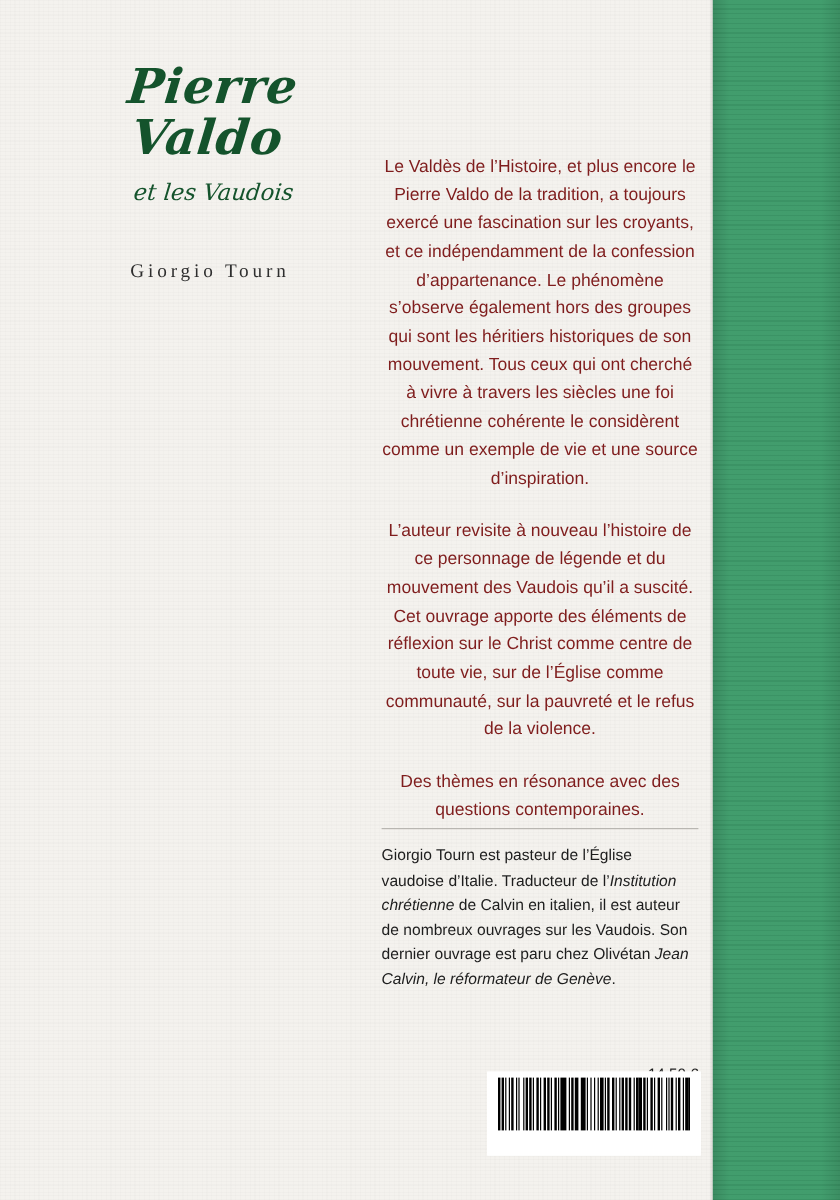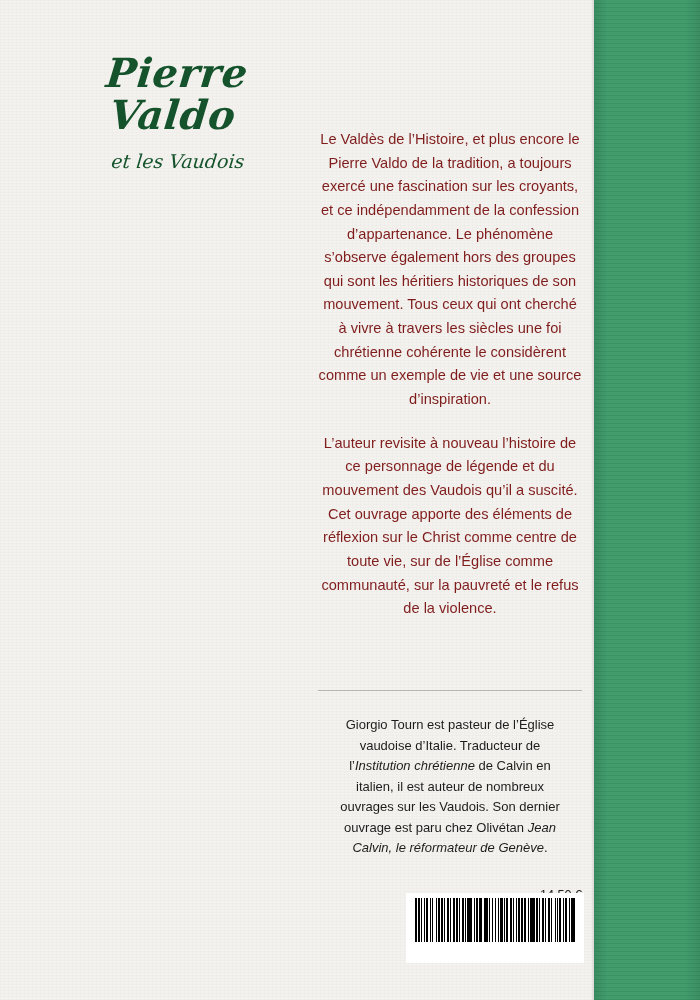--- a/index.html
+++ b/index.html
@@ -114,26 +114,26 @@
     background: #b8b6b1;
   }
   #bio {
     position: absolute;
     left: 318px;
     top: 703px;
     width: 264px;
     text-align: right;
   }
   #bio p {
-    margin: 12px;
+    margin: 0;
     font-family: "Liberation Sans", sans-serif;
     font-size: 13px;
     line-height: 1.58;
     color: #1d1d1d;
-    text-align: center;
+    text-align: left;
   }
   #bio i { font-style: italic; }
 
   
   #footer-info {
     position: absolute;
     left: 318px;
     top: 886px;
     width: 264px;
     text-align: right;
@@ -188,25 +188,27 @@
 
 <div id="cover">
 
   <div id="paper-texture"></div>
   <div id="spine"></div>
   <div id="spine-edge"></div>
 
   <div id="title-block">
     <div id="book-title">Pierre Valdo</div>
     <div id="book-subtitle">et les Vaudois</div>
+    <div id="book-author">Giorgio Tourn</div>
   </div>
 
   <div id="blurb">
     <p>Le Valdès de l’Histoire, et plus encore le Pierre Valdo de la tradition, a toujours exercé une fascination sur les croyants, et ce indépendamment de la confession d’appartenance. Le phénomène s’observe également hors des groupes qui sont les héritiers historiques de son mouvement. Tous ceux qui ont cherché à vivre à travers les siècles une foi chrétienne cohérente le considèrent comme un exemple de vie et une source d’inspiration.</p>
     <p>L’auteur revisite à nouveau l’histoire de ce personnage de légende et du mouvement des Vaudois qu’il a suscité. Cet ouvrage apporte des éléments de réflexion sur le Christ comme centre de toute vie, sur de l’Église comme communauté, sur la pauvreté et le refus de la violence.</p>
+    <p>Des thèmes en résonance avec des questions contemporaines.</p>
   </div>
 
   <div id="bio-rule"></div>
 
   <div id="bio">
     <p><span>Giorgio Tourn est pasteur de l’Église vaudoise d’Italie. Traducteur de l’</span><i>Institution chrétienne</i><span> de Calvin en italien, il est auteur de nombreux ouvrages sur les Vaudois. Son dernier ouvrage est paru chez Olivétan </span><i>Jean Calvin, le réformateur de Genève</i><span>.</span></p>
   </div>
 
   <div id="footer-info">
     <div>14,50 €</div>

